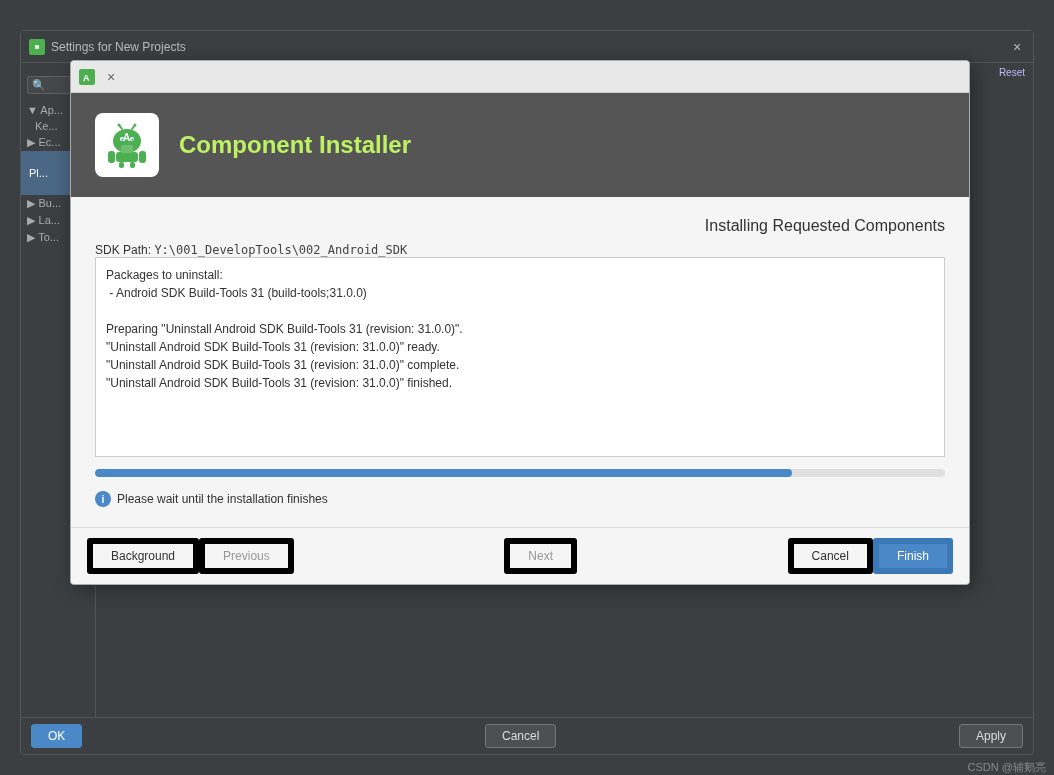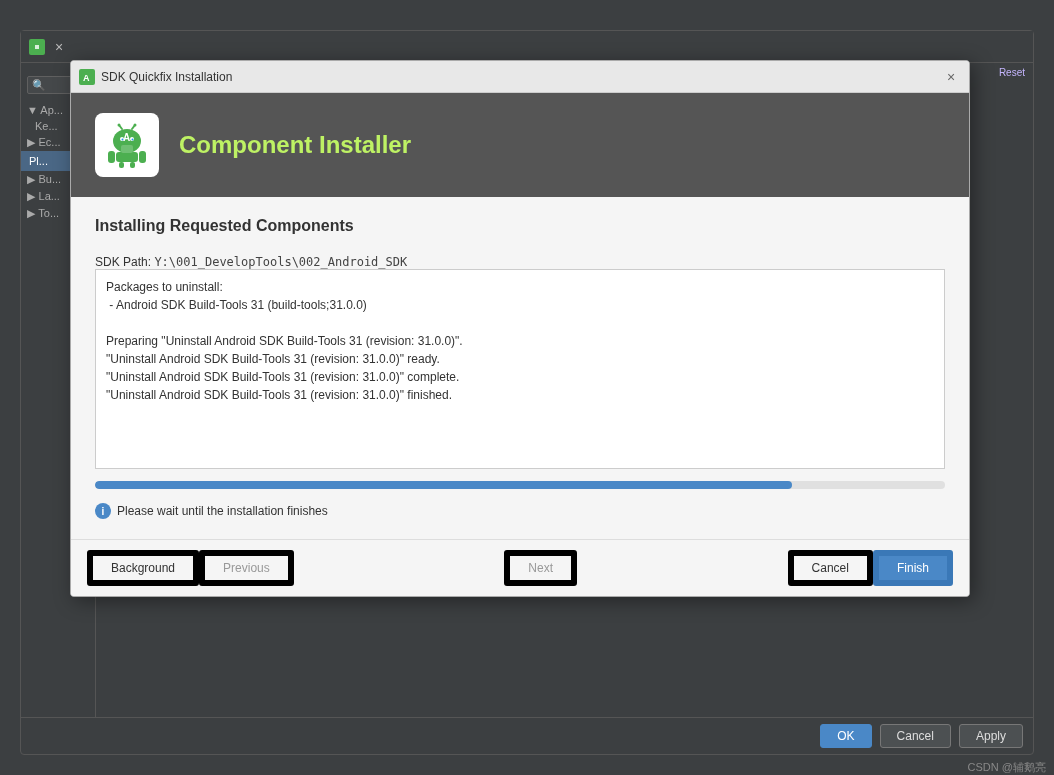--- a/index.html
+++ b/index.html
@@ -97,21 +97,21 @@
       border-radius: 2px;
     }
 
     .sidebar-section {
       padding: 2px 6px;
       color: #aaaaaa;
       font-size: 11px;
     }
 
     .sidebar-item {
-      padding: 4px 8px;
+      padding: 16px 8px;
       color: #bbbbbb;
       font-size: 11px;
       cursor: pointer;
     }
 
     .sidebar-item.active {
       background: #4a6785;
       color: white;
     }
 
@@ -141,21 +141,21 @@
     .main-panel {
       flex: 1;
       background: #3c3f41;
       overflow: auto;
       padding: 0 8px 8px 8px;
     }
 
     
     .settings-bottom-bar {
       display: flex;
-      justify-content: flex-end;
+      justify-content: space-between;
       padding: 6px 10px;
       border-top: 1px solid #555;
       gap: 8px;
       flex-shrink: 0;
     }
 
     .btn-settings {
       padding: 4px 16px;
       font-size: 12px;
       border-radius: 3px;
@@ -263,23 +263,24 @@
       background: #f5f5f5;
       flex: 1;
       padding: 20px 24px;
       overflow: hidden;
       display: flex;
       flex-direction: column;
     }
 
     .installing-title {
       font-size: 16px;
-      font-weight: bold;
+      font-weight: normal;
       color: #333;
-      margin-bottom: 20px;
+      margin-bottom: 8px;
+      text-align: right;
     }
 
     .sdk-path-line {
       font-size: 12px;
       color: #333;
       margin-bottom: 0;
     }
 
     .sdk-path-value {
       color: #444;
@@ -405,20 +406,21 @@
 <body>
 
 <div class="settings-window">
   <div class="settings-titlebar">
     <div class="settings-titlebar-icon">
       <svg width="12" height="12" viewBox="0 0 12 12">
         <circle cx="6" cy="6" r="5" fill="#4CAF50"></circle>
         <path d="M4 4 L8 4 L8 8 L4 8 Z" fill="white" opacity="0.8"></path>
       </svg>
     </div>
+    <span class="settings-titlebar-title">Settings for New Projects</span>
     <span class="settings-close-btn">×</span>
   </div>
 
   <div class="settings-body">
 
     <div class="sidebar">
       <div class="sidebar-search">
         <input type="text" placeholder="🔍" style="width: 100%; background: rgb(69, 72, 74); border: 1px solid rgb(96, 96, 96); color: rgb(187, 187, 187); font-size: 11px; padding: 2px 4px; border-radius: 2px;">
       </div>
       <div class="sidebar-section">▼ Ap...</div>
@@ -449,21 +451,20 @@
 
 <div class="dialog-overlay">
 
   <div class="dialog-titlebar">
     <div class="dialog-titlebar-icon">
       <svg width="14" height="14" viewBox="0 0 14 14">
         <circle cx="7" cy="7" r="6" fill="#4CAF50"></circle>
         <text x="3" y="11" font-size="9" fill="white" font-weight="bold">A</text>
       </svg>
     </div>
-    <span class="dialog-titlebar-title">SDK Quickfix Installation</span>
     <span class="dialog-close-btn">×</span>
   </div>
 
   <div class="component-installer-header">
     <div class="installer-logo">
 
       <svg width="48" height="48" viewBox="0 0 48 48">
 
         <ellipse cx="24" cy="20" rx="14" ry="12" fill="#4CAF50"></ellipse>
 

